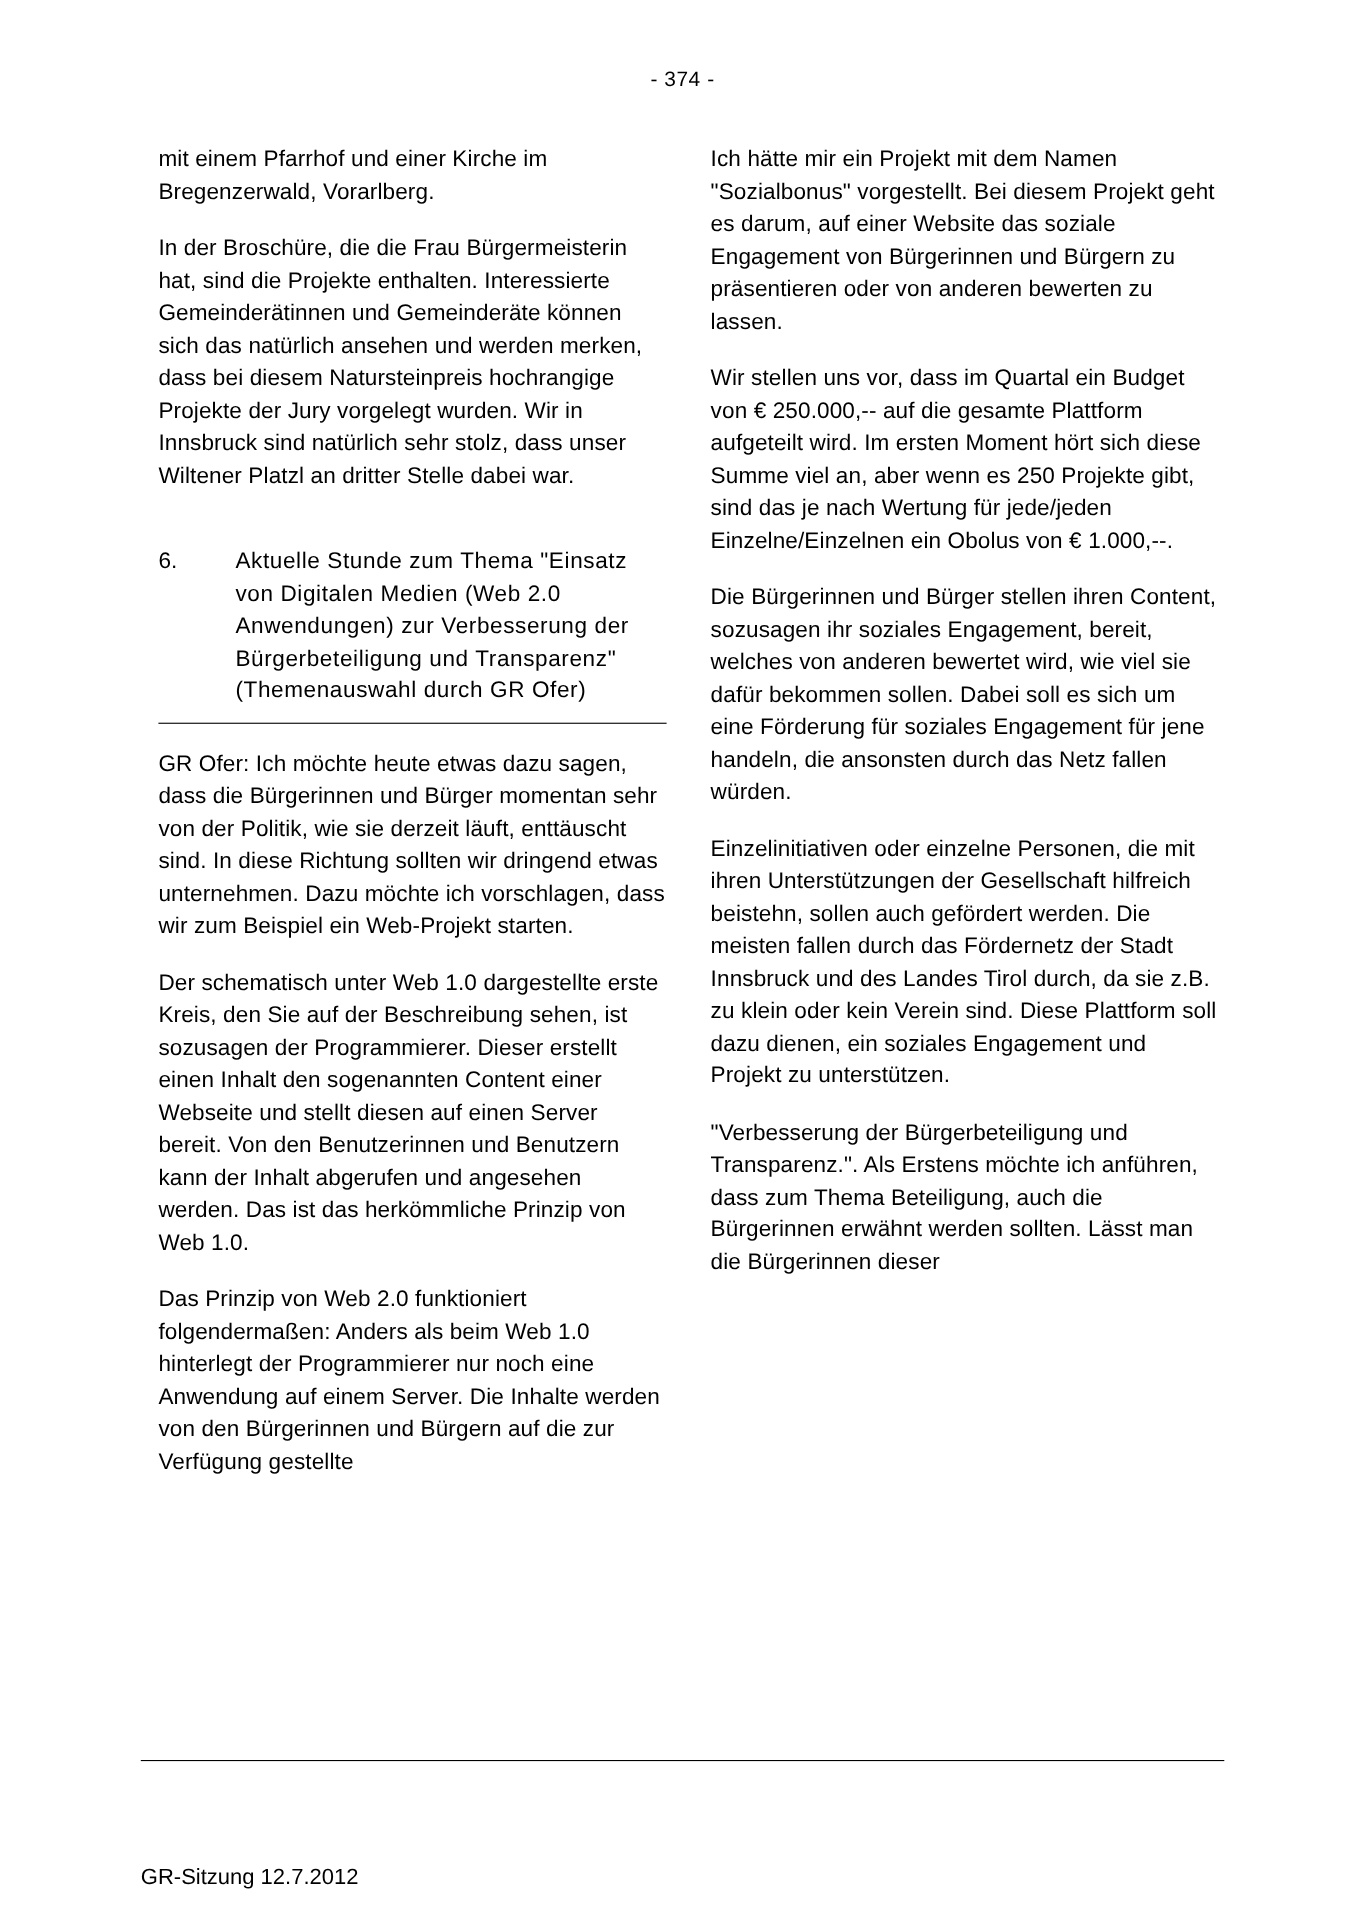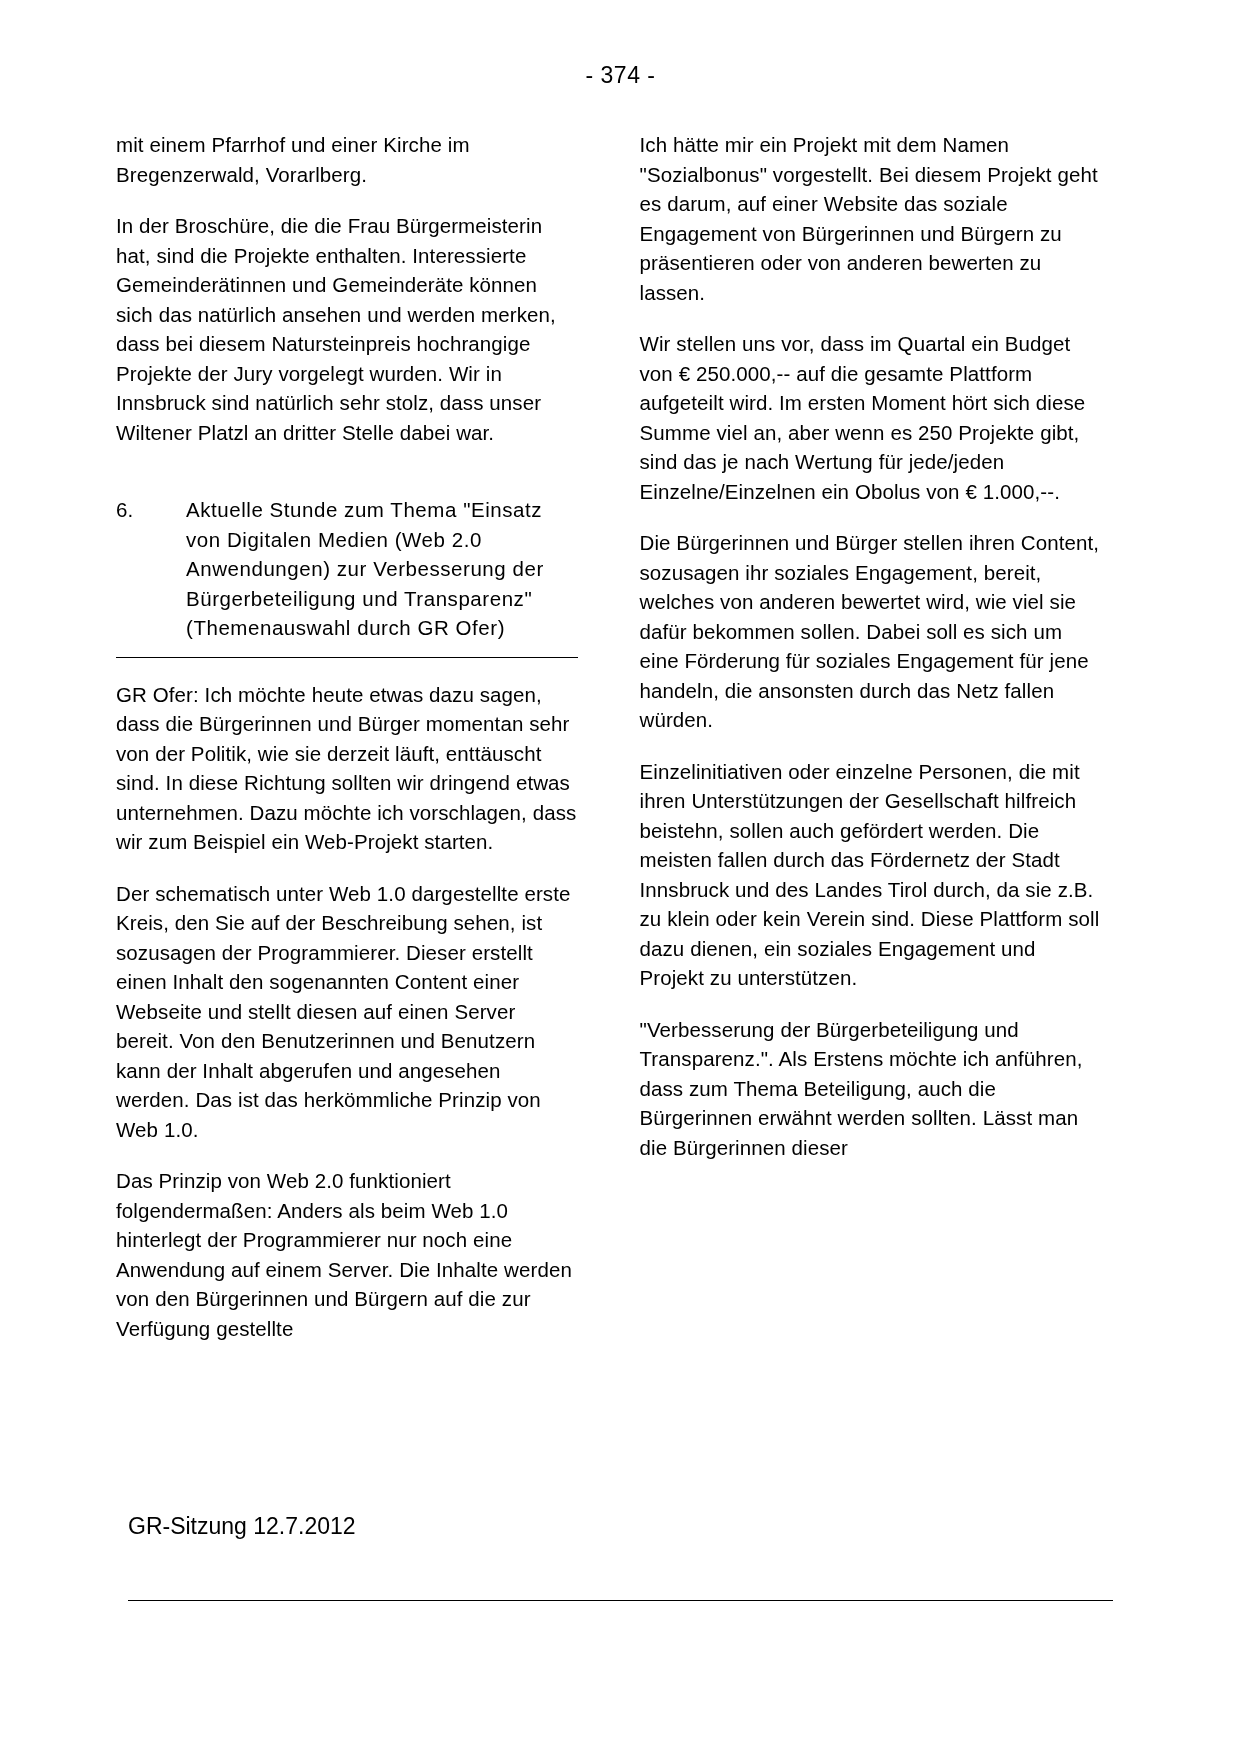--- a/index.html
+++ b/index.html
@@ -19,30 +19,30 @@
     background: #ffffff;
     box-sizing: border-box;
     overflow: hidden;
   }
   .page-number {
     position: absolute;
     top: 62px;
     left: 0;
     width: 1241px;
     text-align: center;
-    font-size: 23px;
+    font-size: 19px;
     letter-spacing: 0.5px;
   }
   .content {
     position: absolute;
     top: 130px;
-    left: 116px;
+    left: 144px;
     width: 985px;
     display: flex;
-    gap: 62px;
+    gap: 40px;
   }
   .col {
     width: 462px;
   }
   p {
     margin: 0 0 22px 0;
     font-size: 20.5px;
     line-height: 29.5px;
     text-align: left;
     letter-spacing: 0.1px;
@@ -72,22 +72,22 @@
     position: absolute;
     left: 128px;
     top: 1592px;
     width: 985px;
     border: 0;
     border-top: 1px solid #000000;
   }
   .footer-text {
     position: absolute;
     left: 128px;
-    top: 1513px;
-    font-size: 23px;
+    top: 1696px;
+    font-size: 20px;
   }
   sup {
     font-size: 0.68em;
     vertical-align: super;
     line-height: 0;
   }
 </style>
 </head>
 <body>
 

